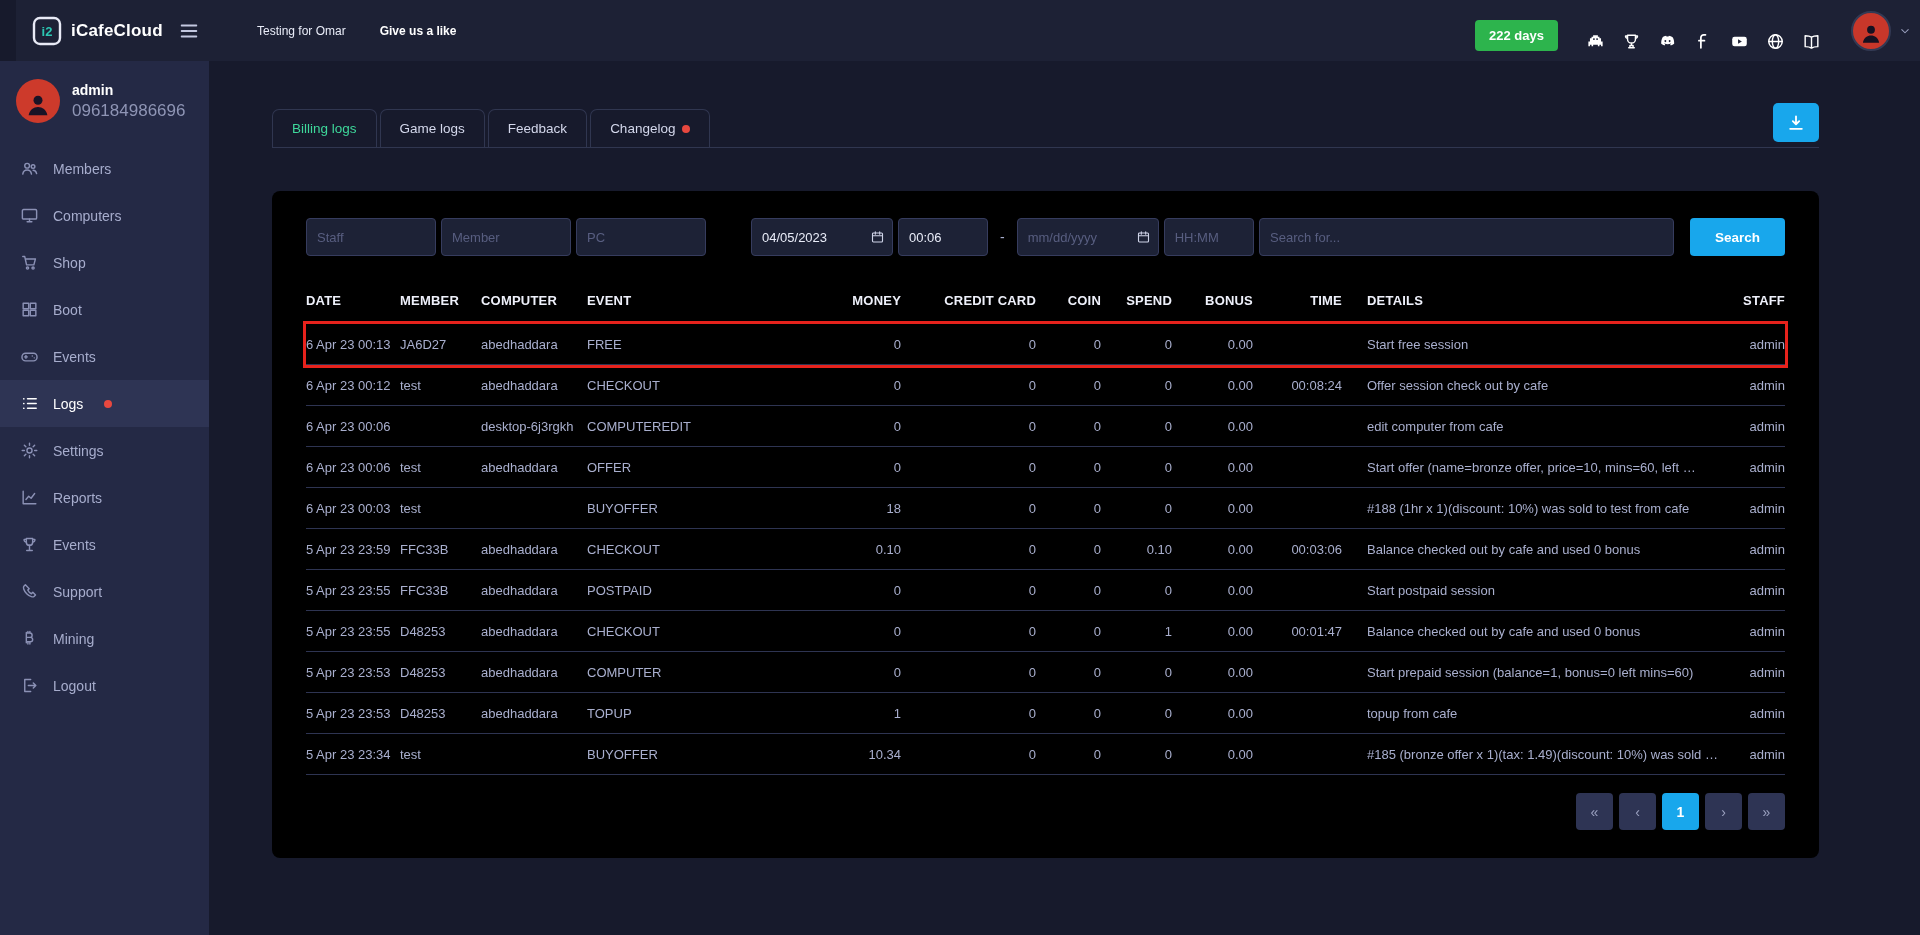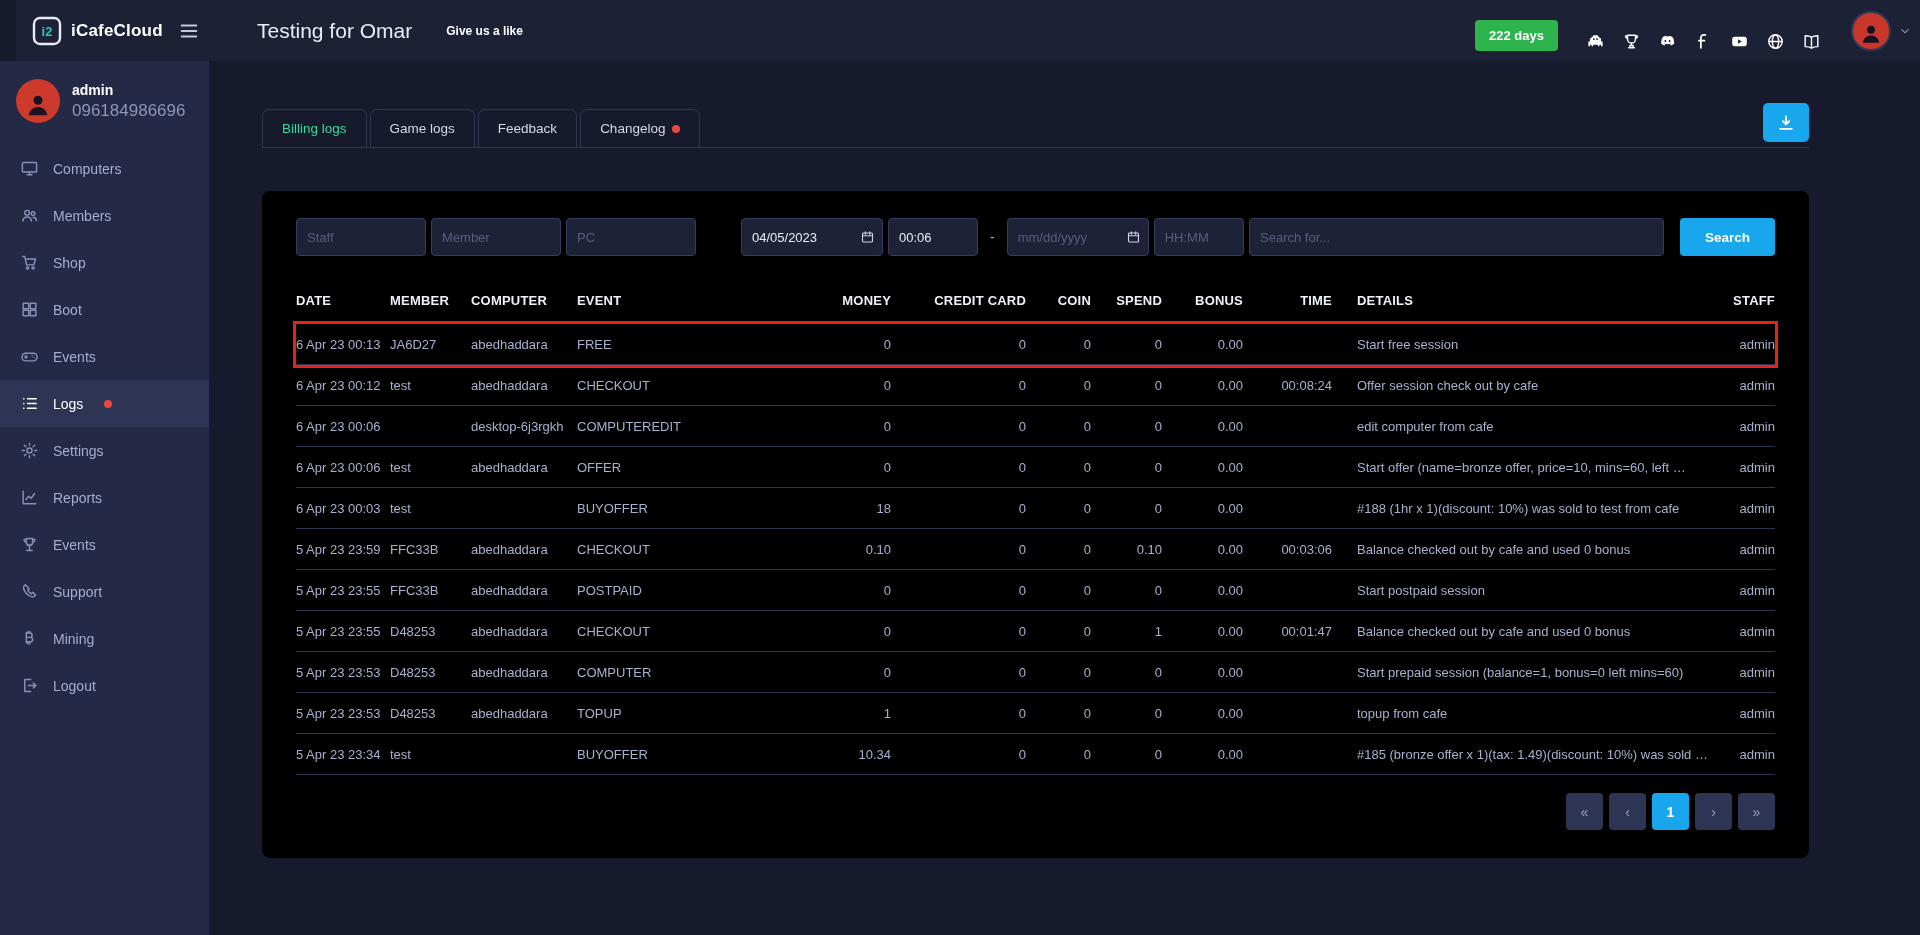--- a/index.html
+++ b/index.html
@@ -9,21 +9,21 @@
     font-family:"Liberation Sans","DejaVu Sans",sans-serif;
   }
   button{font-family:inherit}
   
   .topbar{position:absolute;top:0;left:16px;width:1920px;height:61px;background:#1d2135;display:flex;align-items:center;z-index:20}
   .brand{width:209px;flex:0 0 209px;display:flex;align-items:center;gap:9px;padding-left:16px;box-sizing:border-box}
   .logo-box{width:30px;height:30px;flex:0 0 30px}
   .brand-name{color:#fff;font-size:17px;font-weight:bold;letter-spacing:.2px}
   .menu-btn{background:none;border:none;color:#c3c8e0;cursor:pointer;padding:4px;margin-left:2px;display:inline-flex}
   .menu-btn svg{width:22px;height:22px}
-  .page-title{margin-left:32px;font-size:21px;color:#e9ecf8}
+  .page-title{margin-left:32px;font-size:12px;color:#e9ecf8}
   .like-link{margin-left:34px;font-size:12px;font-weight:bold;color:#fff;cursor:pointer;text-decoration:none}
   .top-right{margin-left:auto;display:flex;align-items:flex-end;padding-right:24px}
   .badge{background:#2db44d;color:#fff;font-size:13px;font-weight:bold;padding:8px 14px;border-radius:4px;margin-right:28px;white-space:nowrap}
   .top-icons{display:flex;align-items:center;gap:17px;margin-right:30px}
   .top-ic{color:#fff;display:inline-flex;cursor:pointer}
   .top-ic svg{width:19px;height:19px}
   .avatar-wrap{display:flex;align-items:center;gap:7px;cursor:pointer}
   .avatar{width:40px;height:40px;border-radius:50%;background:#c8372a;color:#161121;display:flex;align-items:center;justify-content:center;border:2px solid #333a54;box-sizing:border-box;overflow:hidden}
   .avatar svg{width:26px;height:26px;margin-top:4px}
   .chev{color:#9aa0be;display:inline-flex}
@@ -36,21 +36,21 @@
   .user-name{font-size:14px;font-weight:bold;color:#fff}
   .user-phone{font-size:17px;color:#8f95b5;margin-top:3px}
   .nav{margin-top:8px}
   .nav-item{display:flex;align-items:center;gap:14px;height:47px;padding:0 14px 0 20px;font-size:14px;color:#a7adcd;cursor:pointer}
   .nav-item .ic{display:inline-flex;color:#8b91b5}
   .nav-item .ic svg{width:19px;height:19px}
   .nav-item.active{background:#2e3454;color:#fff}
   .nav-item.active .ic{color:#fff}
   .reddot{width:8px;height:8px;border-radius:50%;background:#e8483f;display:inline-block;margin-left:7px;flex:0 0 8px}
   
-  .main{position:absolute;top:61px;left:196px;width:1711px;height:874px;box-sizing:border-box;padding:0 98px 0 66px;overflow:hidden}
+  .main{position:absolute;top:61px;left:206px;width:1711px;height:874px;box-sizing:border-box;padding:0 98px 0 66px;overflow:hidden}
   .tabs-row{display:flex;align-items:flex-end;border-bottom:1px solid #303650;margin-top:42px}
   .tab{background:transparent;border:1px solid #303650;border-bottom:none;border-radius:7px 7px 0 0;padding:11px 19px;font-size:13.5px;color:#d4d8ec;cursor:pointer;display:flex;align-items:center;margin-right:3px}
   .tab.active{color:#3ed89b}
   .dl-btn{margin-left:auto;margin-bottom:5px;width:46px;height:39px;background:#18a7ec;border:none;border-radius:5px;color:#fff;cursor:pointer;display:flex;align-items:center;justify-content:center}
   .dl-btn svg{width:20px;height:20px}
   
   .card{margin-top:43px;background:#000000;border-radius:8px;padding:27px 34px 0;box-sizing:border-box;height:667px;position:relative}
   .filters{display:flex;align-items:center}
   .inp{background:#1d2236;border:1px solid #363c5e;border-radius:4px;height:38px;color:#e9ecf8;font-size:13px;padding:0 10px;box-sizing:border-box;outline:none}
   .inp::placeholder{color:#585e80}
@@ -168,36 +168,36 @@
       </span>
     <span>
       <div class="user-name">admin</div>
       <div class="user-phone">096184986696</div>
     </span>
   </div>
   <nav class="nav">
       <div class="nav-item">
         <span class="ic">
           <svg viewBox="0 0 24 24" width="100%" height="100%" fill="none" stroke="currentColor" stroke-width="1.8" stroke-linecap="round" stroke-linejoin="round">
-            <rect x="3" y="4.5" width="18" height="12" rx="1.5"></rect>
-            <path d="M9 20h6M12 16.5V20"></path>
-          </svg>
-        </span>
-        <span>Computers</span>
-      </div>
-      <div class="nav-item">
-        <span class="ic">
-          <svg viewBox="0 0 24 24" width="100%" height="100%" fill="none" stroke="currentColor" stroke-width="1.8" stroke-linecap="round" stroke-linejoin="round">
             <circle cx="9" cy="8.5" r="3"></circle>
             <path d="M3.5 19c.5-3 2.8-5 5.5-5s5 2 5.5 5"></path>
             <circle cx="16.5" cy="9.5" r="2.3"></circle>
             <path d="M16.5 14.3c2.3 0 4 1.7 4.5 4.2"></path>
           </svg>
         </span>
         <span>Members</span>
+      </div>
+      <div class="nav-item">
+        <span class="ic">
+          <svg viewBox="0 0 24 24" width="100%" height="100%" fill="none" stroke="currentColor" stroke-width="1.8" stroke-linecap="round" stroke-linejoin="round">
+            <rect x="3" y="4.5" width="18" height="12" rx="1.5"></rect>
+            <path d="M9 20h6M12 16.5V20"></path>
+          </svg>
+        </span>
+        <span>Computers</span>
       </div>
       <div class="nav-item">
         <span class="ic">
           <svg viewBox="0 0 24 24" width="100%" height="100%" fill="none" stroke="currentColor" stroke-width="1.8" stroke-linecap="round" stroke-linejoin="round">
             <path d="M3.5 4.5H6l2.3 10.5h9.2l2-7.5H7"></path>
             <circle cx="9.5" cy="19" r="1.4"></circle>
             <circle cx="16.5" cy="19" r="1.4"></circle>
           </svg>
         </span>
         <span>Shop</span>

